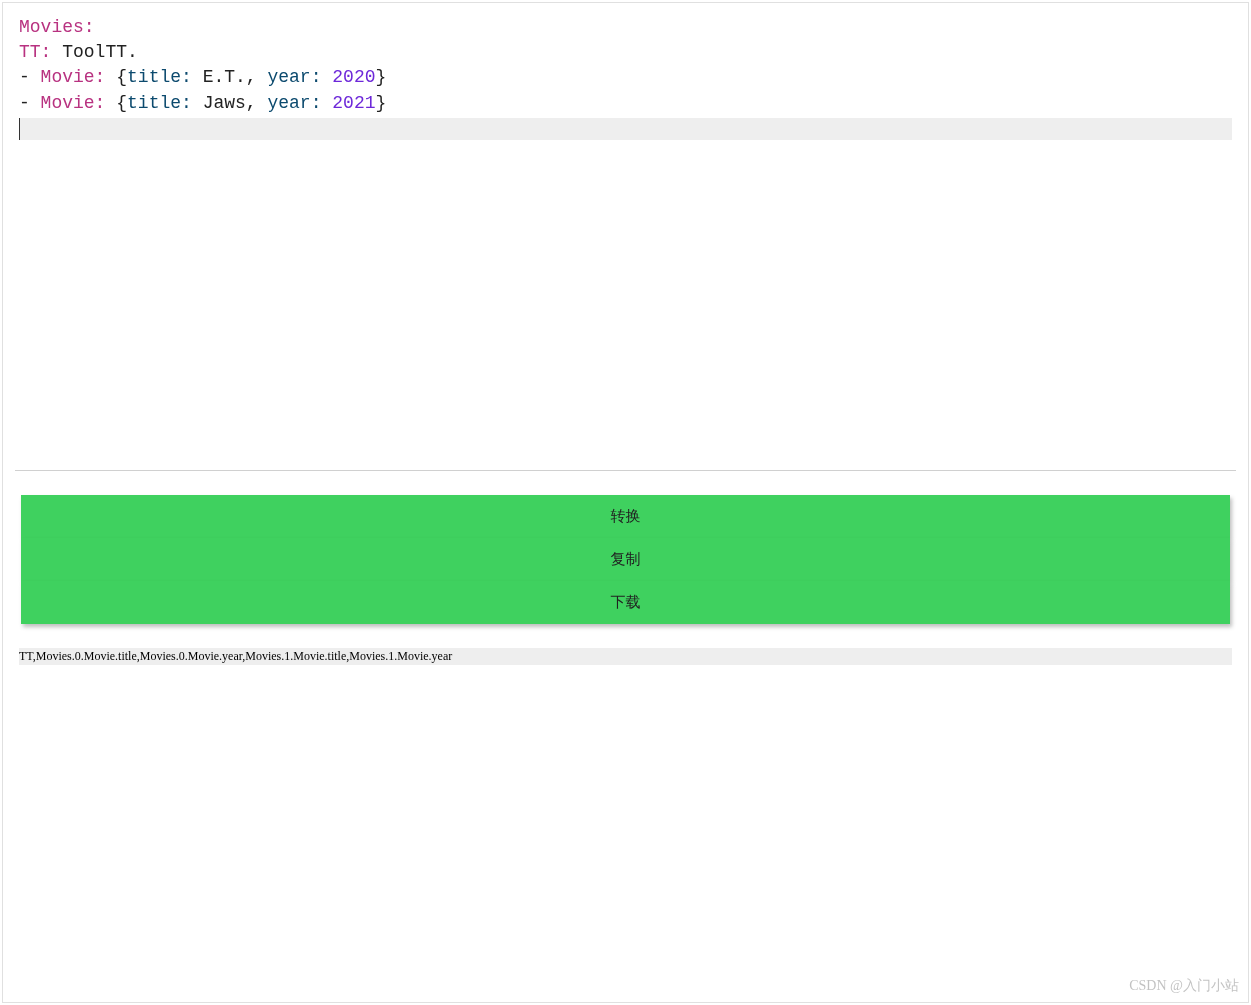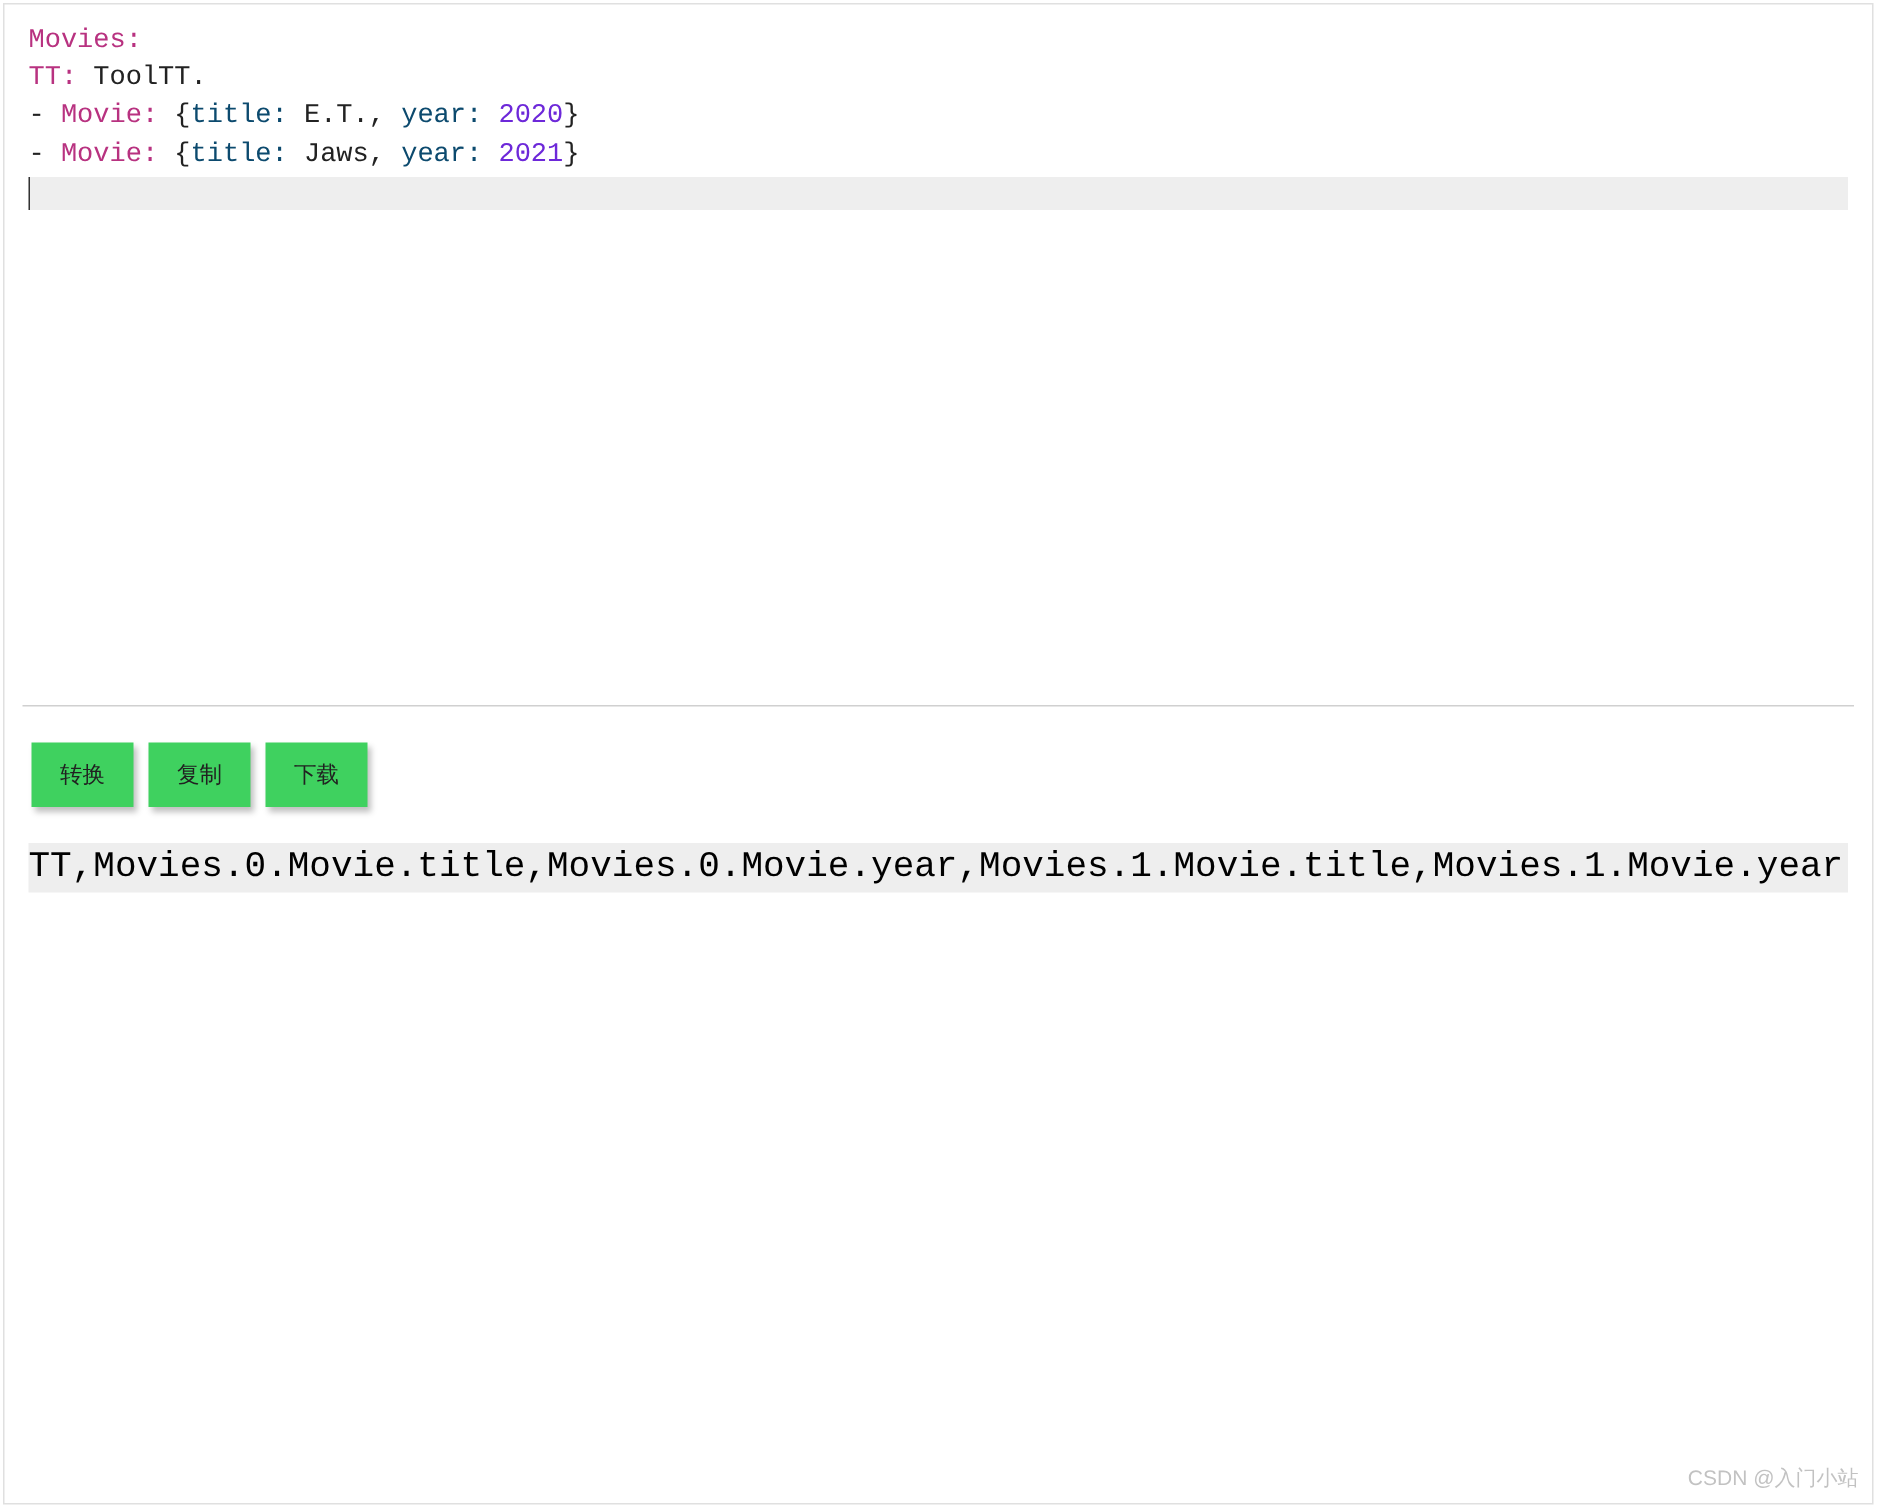--- a/index.html
+++ b/index.html
@@ -57,53 +57,53 @@
     .spacer-top {
       flex: 0 0 330px;
     }
     .divider {
       border-top: 1px solid #d0d0d0;
       margin: 0 12px;
     }
     .button-row {
       padding: 24px 18px 24px 18px;
       display: flex;
-      gap: 10px;
+      flex-direction: column;
     }
     .btn {
       background: #3fd15f;
       border: none;
       padding: 12px 16px;
       font-size: 15px;
       color: #212121;
       cursor: pointer;
       box-shadow: 2px 3px 4px rgba(0,0,0,0.25);
       font-family: Arial, sans-serif;
       min-width: 68px;
     }
     .output-area {
       padding: 0 16px;
-      font-size: 24px;
+      font-size: 12px;
       line-height: 1.4;
-      font-family: Liberation Mono, monospace;
+      font-family: Liberation Serif, serif;
     }
     .output-line-1 {
       background: #eeeeee;
       white-space: pre;
     }
     .output-line-2 {
       white-space: pre;
     }
     .watermark {
       position: absolute;
       bottom: 10px;
       right: 12px;
       color: rgba(120,120,120,0.45);
       font-size: 14px;
-      font-family: Liberation Sans, sans-serif;
+      font-family: Liberation Serif, serif;
     }
   </style>
 </head>
 <body>
 
 <div class="container">
   <div class="editor-top">
     <div class="code-area">
       <div class="code-line"><span class="key-purple">Movies:</span></div>
       <div class="code-line"><span class="key-purple">TT:</span><span class="val-text"> ToolTT.</span></div>

